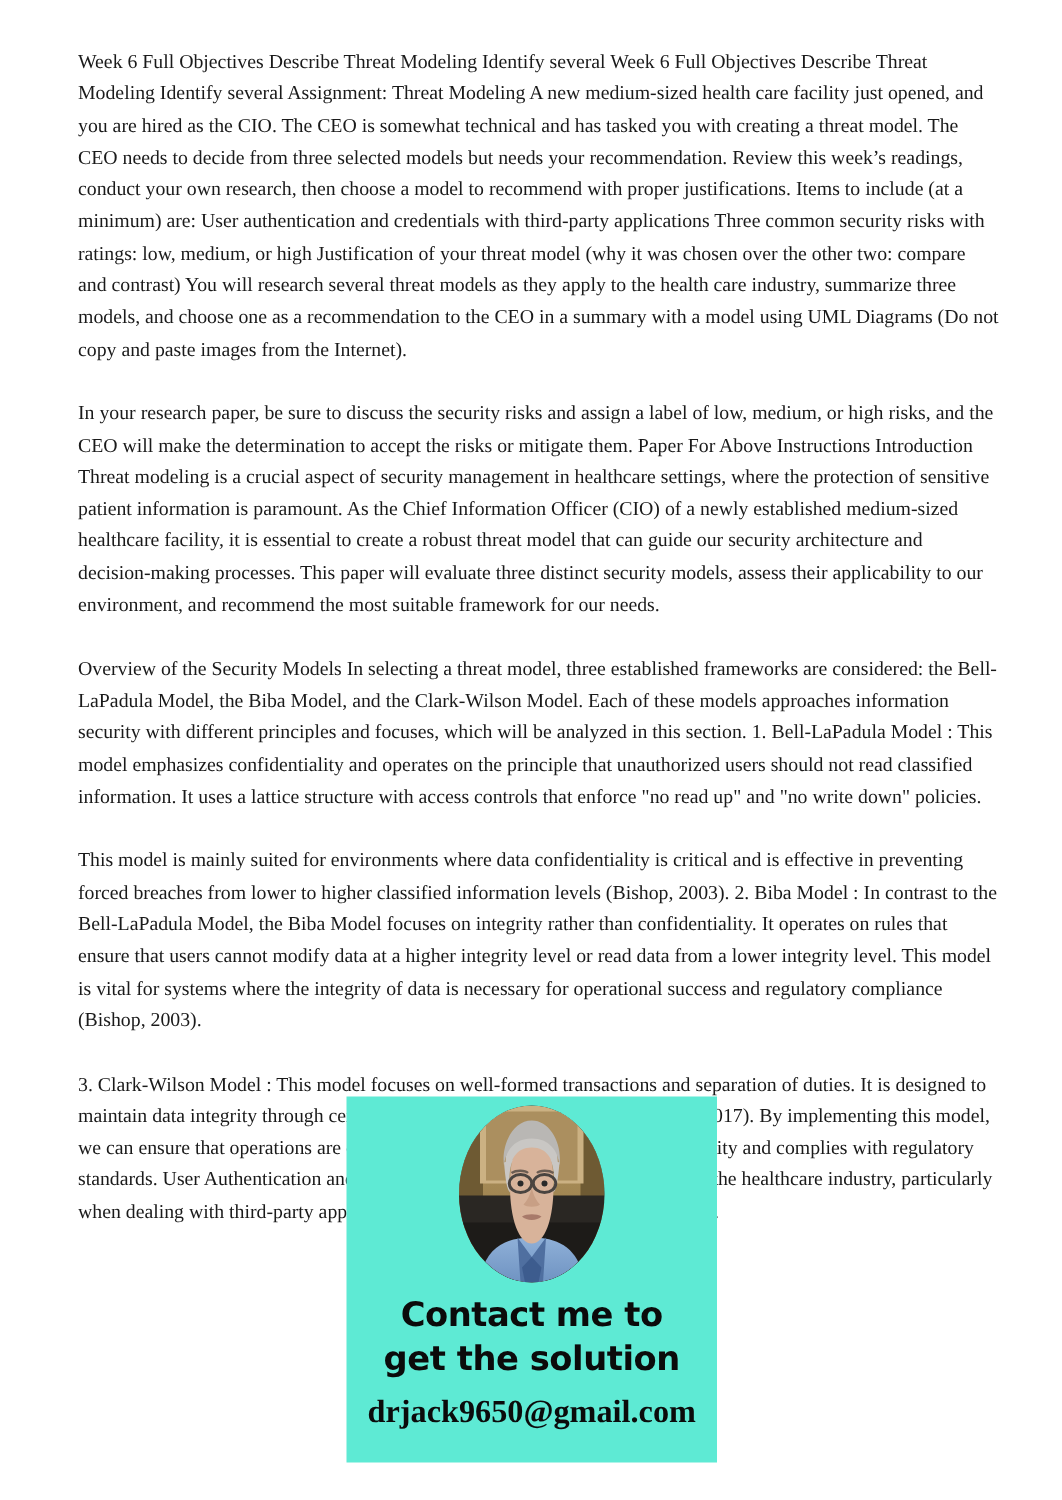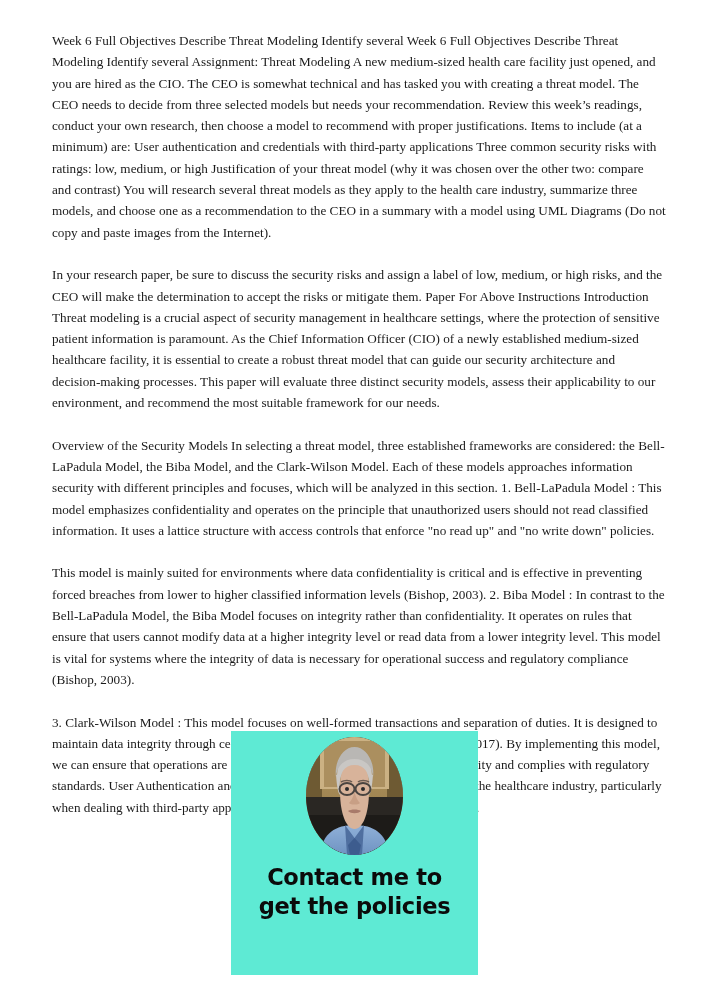--- a/index.html
+++ b/index.html
@@ -142,18 +142,19 @@
           <path d="M35 45 C38 43 44 43 46 45" stroke="#6b5c52" stroke-width="1.6" fill="none"></path>
           <path d="M52 45 C54 43 60 43 63 45" stroke="#6b5c52" stroke-width="1.6" fill="none"></path>
           <path d="M48.5 55 C47 61 45 64 43 66 C45 68 52 68 54 66 C52 64 50 61 48.5 55 Z" fill="#c89f85"></path>
           <path d="M42 74 C45 72 52 72 55 74 C52 77 45 77 42 74 Z" fill="#a87a6a"></path>
         </g>
       </svg>
     </div>
 
     <div id="contact-lines">
       <div>Contact me to</div>
-      <div>get the policies</div>
+      <div>get the solution</div>
     </div>
 
+    <div id="contact-email">drjack9650@gmail.com</div>
   </div>
 
 </div>
 
 </body></html>

